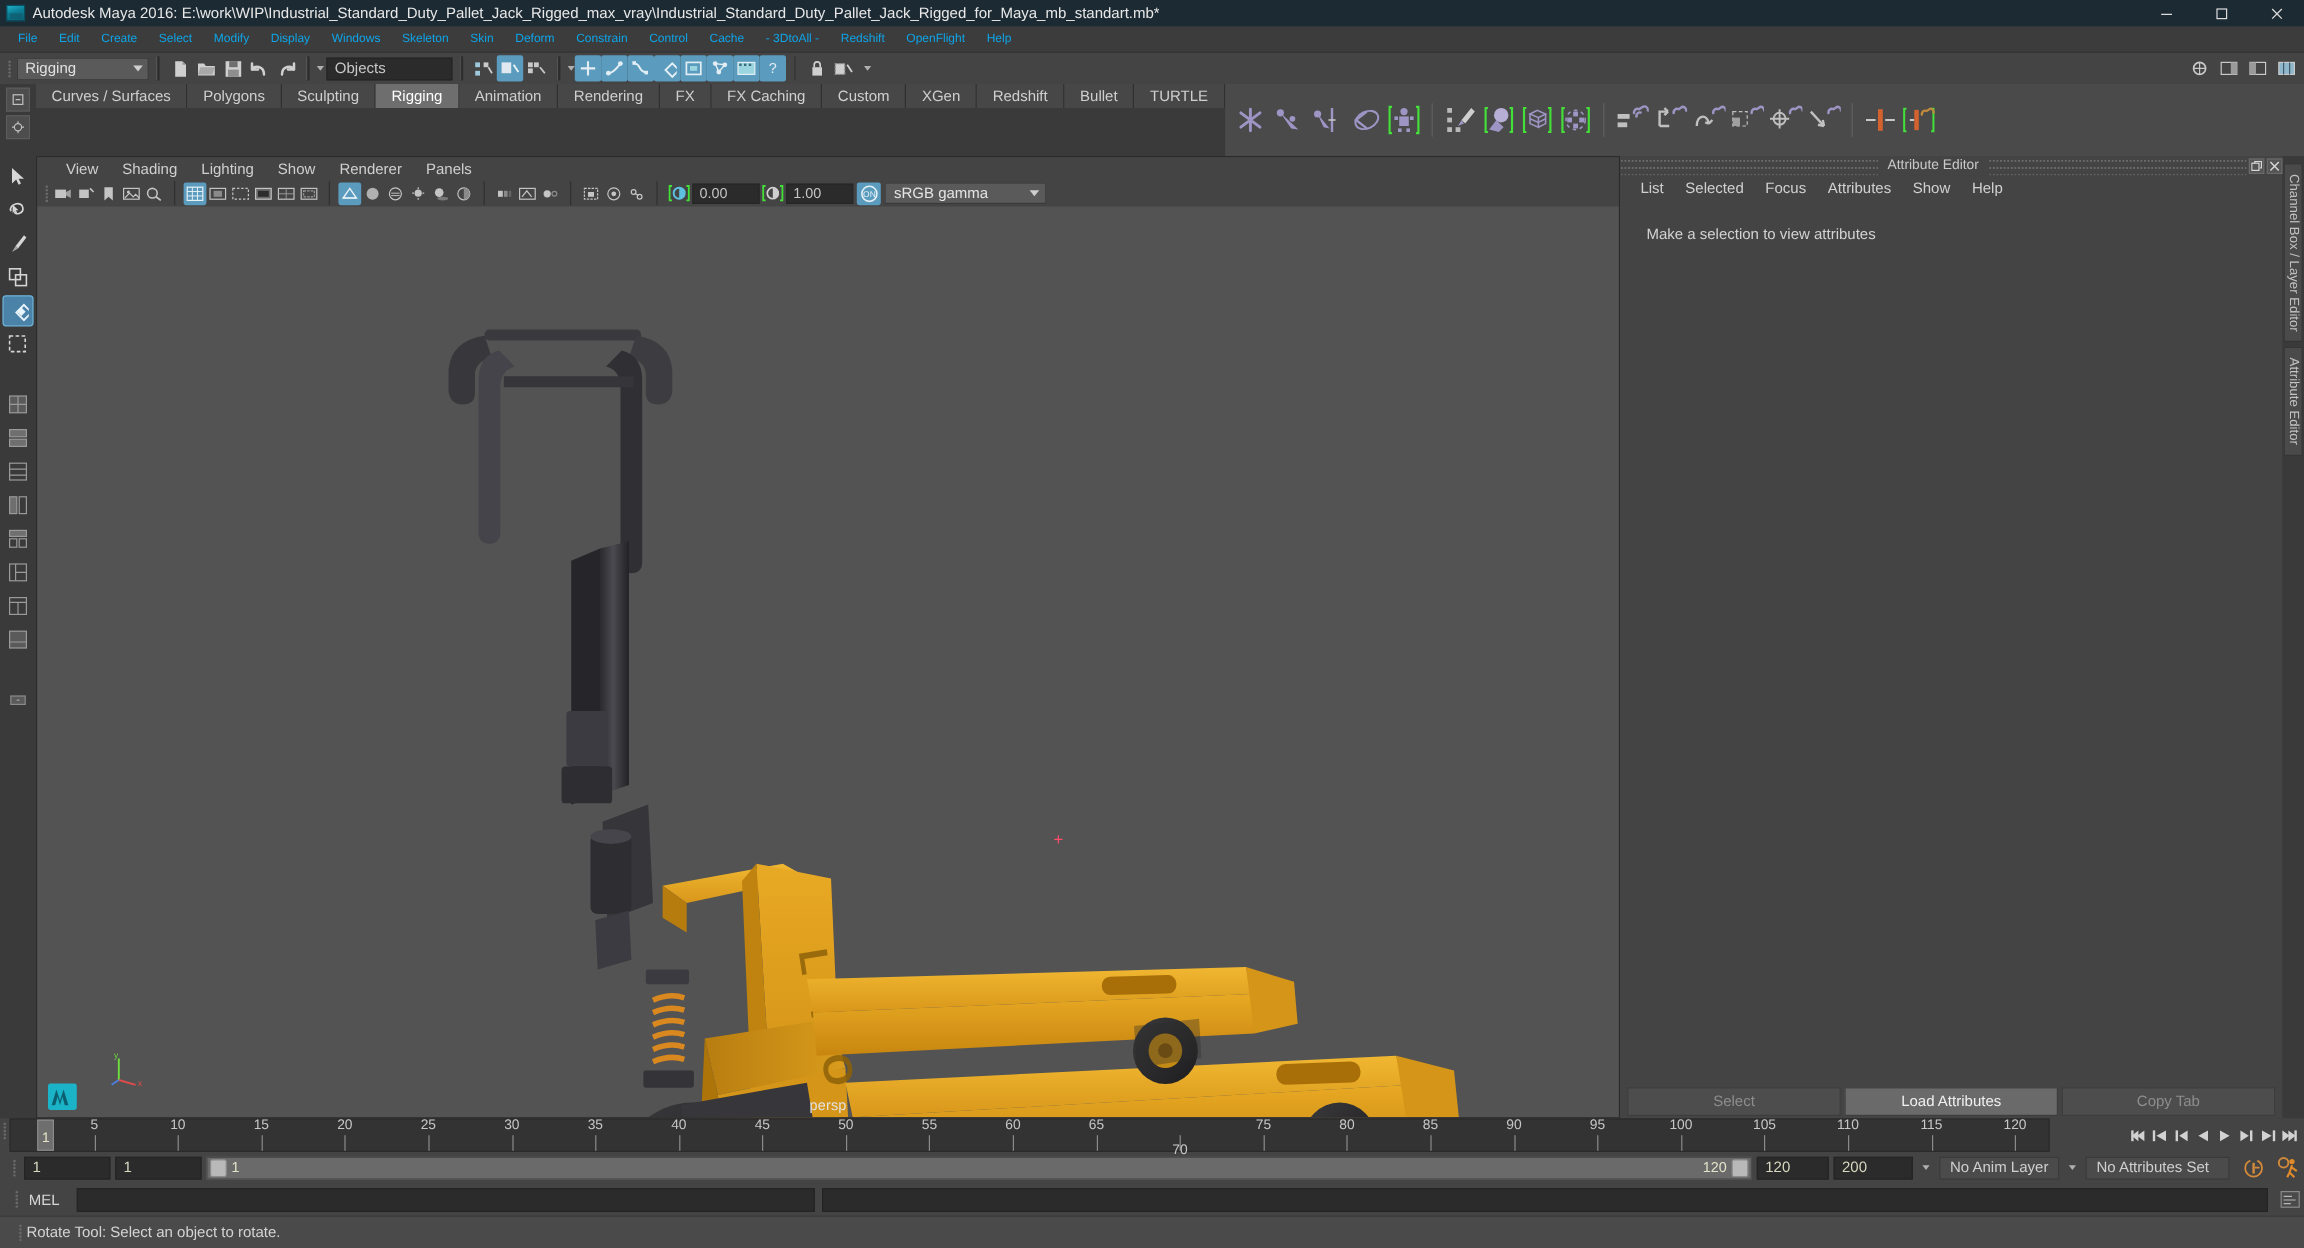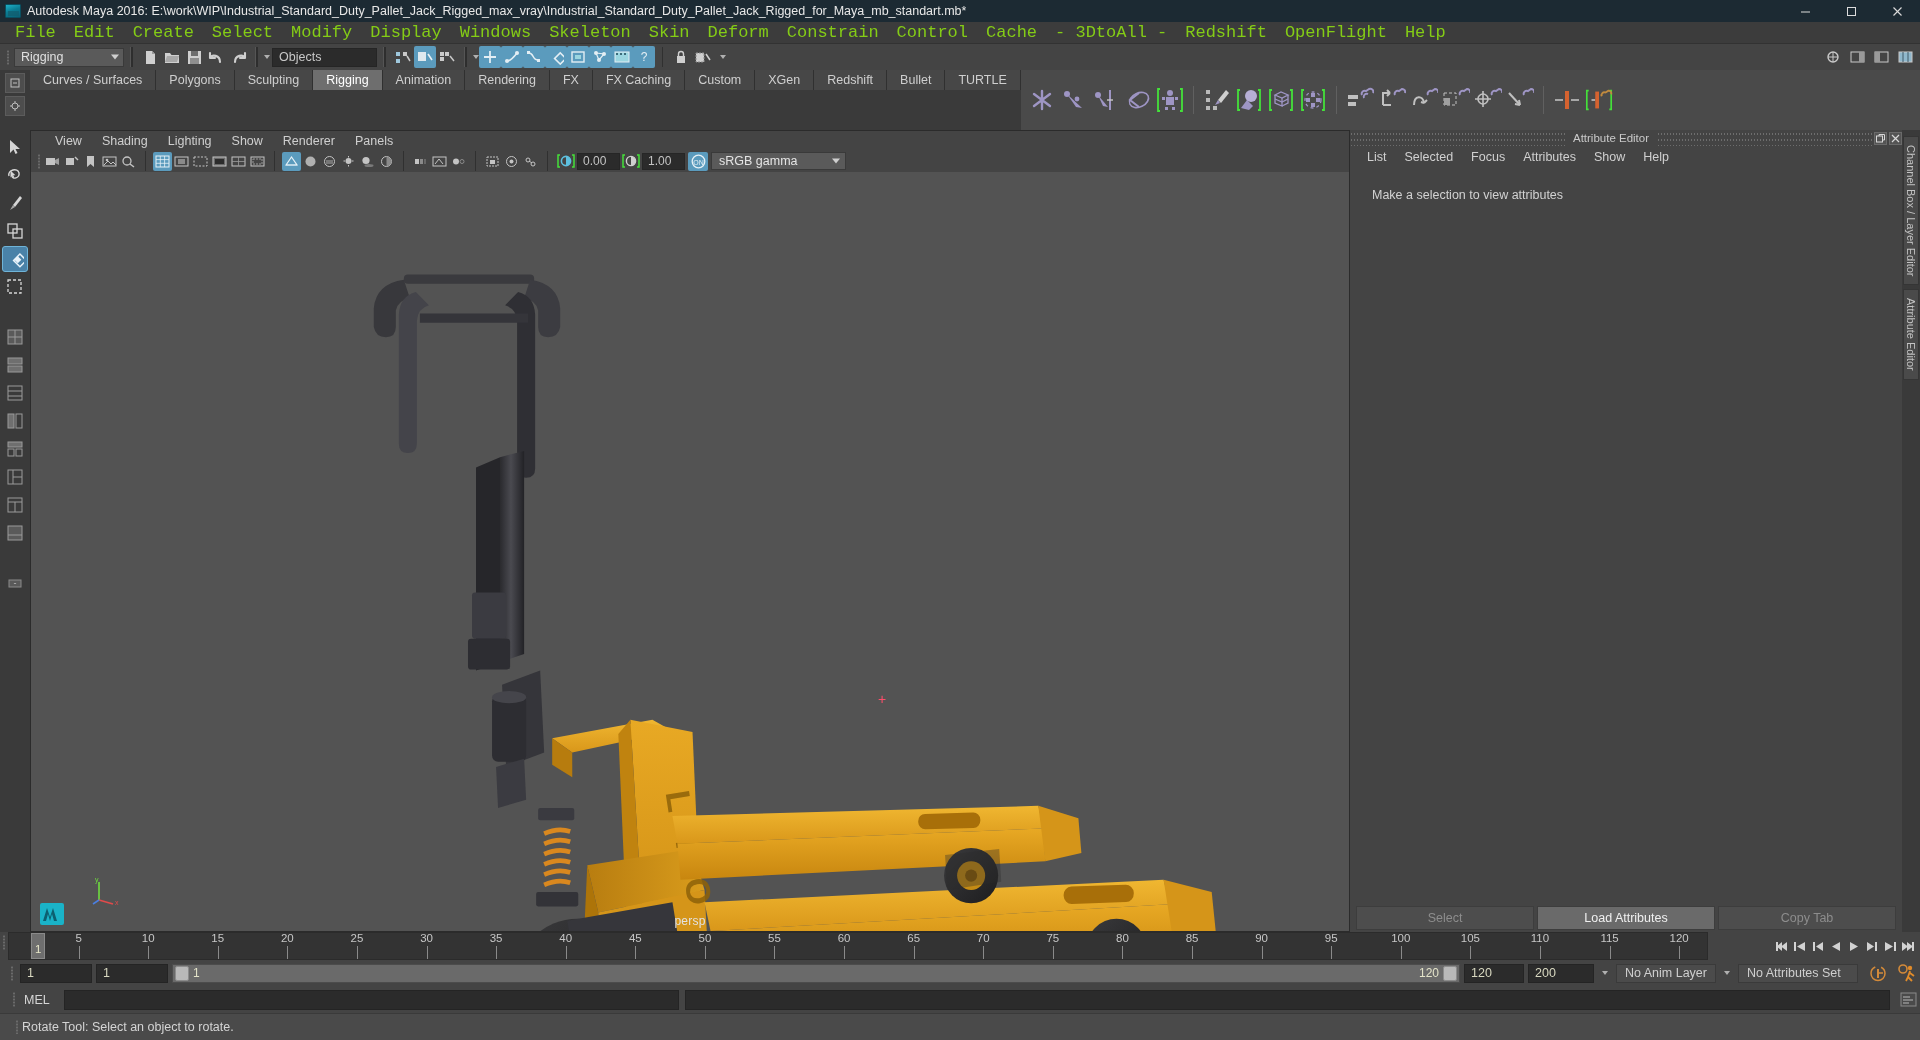--- a/index.html
+++ b/index.html
@@ -33,21 +33,21 @@
     color:#dcdcdc; font-size:13px;
   }
   .winbtn svg { display:block; }
 
   
   .menubar {
     height:22px; flex:0 0 22px; background:#3c3c3c; display:flex; align-items:center;
     padding-left:6px; border-bottom:1px solid #323232;
   }
   .menubar .mi {
-    padding:2px 9px; font-size:17px; color:#84cc16; white-space:nowrap; line-height:16px;font-family:Liberation Mono, monospace;
+    padding:2px 9px; font-size:10px; color:#0ea5e9; white-space:nowrap; line-height:16px;
   }
 
   
   .statusbar {
     height:26px; flex:0 0 26px; background:#444444; display:flex; align-items:center;
     padding-left:4px; gap:0px; position:relative;
   }
   .grip { width:8px; height:20px; flex:0 0 8px; display:flex; align-items:center; justify-content:center; }
   .grip i {
     display:block; width:2px; height:15px;
@@ -100,21 +100,21 @@
   .tbx.sel { background:#4a82a8; border:1px solid #6fb4d8; }
   .tbxgap { height:22px; }
 
   
   .viewportcol { flex:1; display:flex; flex-direction:column; min-width:0; background:#3c3c3c; border:1px solid #2b2b2b;}
   .vpmenu { height:19px; flex:0 0 19px; background:#444; display:flex; align-items:center; padding-left:14px; }
   .vpmenu .vmi { font-size:12.5px; color:#cfcfcf; padding:0 10px; }
   .vptools { height:22px; flex:0 0 22px; background:#444; display:flex; align-items:center; padding-left:4px; }
   .vico { width:19px; height:19px; flex:0 0 19px; display:flex; align-items:center; justify-content:center; }
   .vico.on { background:#5b9bbd; border-radius:2px; }
-  .numfield { width:43px; height:17px; background:#2b2b2b; border:1px solid #262626; color:#c4c4c4; font-size:12px; display:flex; align-items:center; padding-left:5px; }
+  .numfield { width:56px; height:17px; background:#2b2b2b; border:1px solid #262626; color:#c4c4c4; font-size:12px; display:flex; align-items:center; padding-left:5px; }
   .gammabox { width:135px; height:18px; background:#5a5a5a; border:1px solid #3a3a3a; color:#e4e4e4; font-size:12.5px; display:flex; align-items:center; padding-left:7px; position:relative; margin-left:3px;}
   .gammabox .arrow { position:absolute; right:5px; top:50%; transform:translateY(-50%); }
   .vpcanvas { flex:1; position:relative; background:#535353; overflow:hidden; }
   .persplabel { position:absolute; bottom:3px; left:0; right:0; text-align:center; font-size:12px; color:#e2e2e2; letter-spacing:.2px;}
   .axisgiz { position:absolute; left:60px; bottom:25px; width:30px; height:30px; }
   .mayalogo { position:absolute; left:8px; bottom:4px; width:26px; height:26px; }
   .pivotdot { position:absolute; color:#ff4d6a; font-size:14px; line-height:1; }
 
   
   .rightpanel { width:552px; flex:0 0 552px; background:#444444; display:flex; flex-direction:column; min-width:0; }
@@ -1108,21 +1108,21 @@
         <div class="ts-lab" style="left: 36.8852%;">45</div>
         <div class="ts-tick" style="left: 40.9836%;"></div>
         <div class="ts-lab" style="left: 40.9836%;">50</div>
         <div class="ts-tick" style="left: 45.082%;"></div>
         <div class="ts-lab" style="left: 45.082%;">55</div>
         <div class="ts-tick" style="left: 49.1803%;"></div>
         <div class="ts-lab" style="left: 49.1803%;">60</div>
         <div class="ts-tick" style="left: 53.2787%;"></div>
         <div class="ts-lab" style="left: 53.2787%;">65</div>
         <div class="ts-tick" style="left: 57.377%;"></div>
-        <div class="ts-lab" style="left: 57.377%;">70</div>
+        <div class="ts-lab" style="left: 57.377%; margin-top: 21px;">70</div>
         <div class="ts-tick" style="left: 61.4754%;"></div>
         <div class="ts-lab" style="left: 61.4754%;">75</div>
         <div class="ts-tick" style="left: 65.5738%;"></div>
         <div class="ts-lab" style="left: 65.5738%;">80</div>
         <div class="ts-tick" style="left: 69.6721%;"></div>
         <div class="ts-lab" style="left: 69.6721%;">85</div>
         <div class="ts-tick" style="left: 73.7705%;"></div>
         <div class="ts-lab" style="left: 73.7705%;">90</div>
         <div class="ts-tick" style="left: 77.8689%;"></div>
         <div class="ts-lab" style="left: 77.8689%;">95</div>

